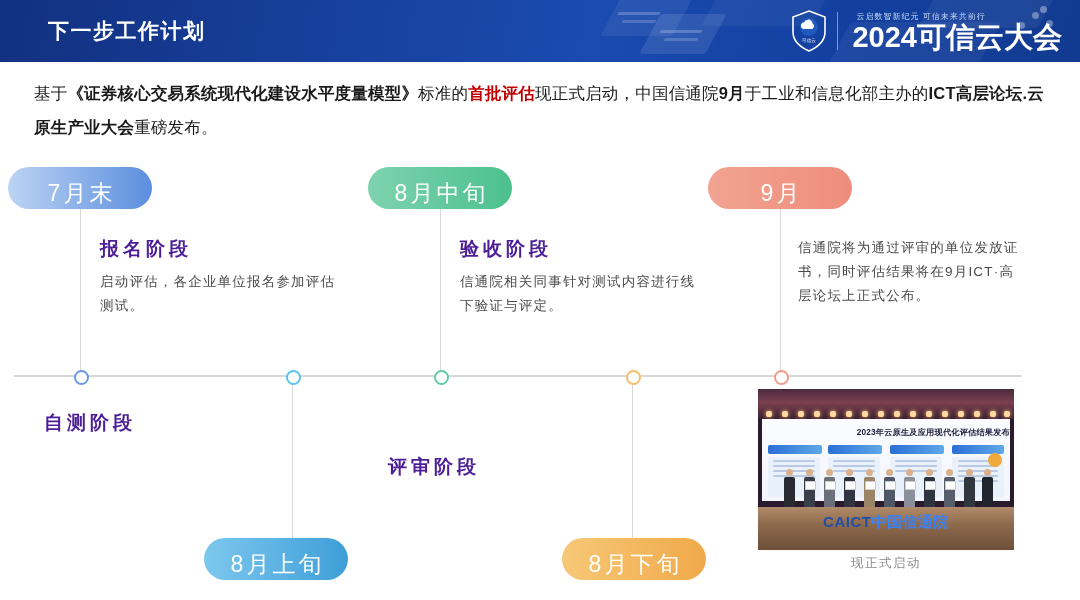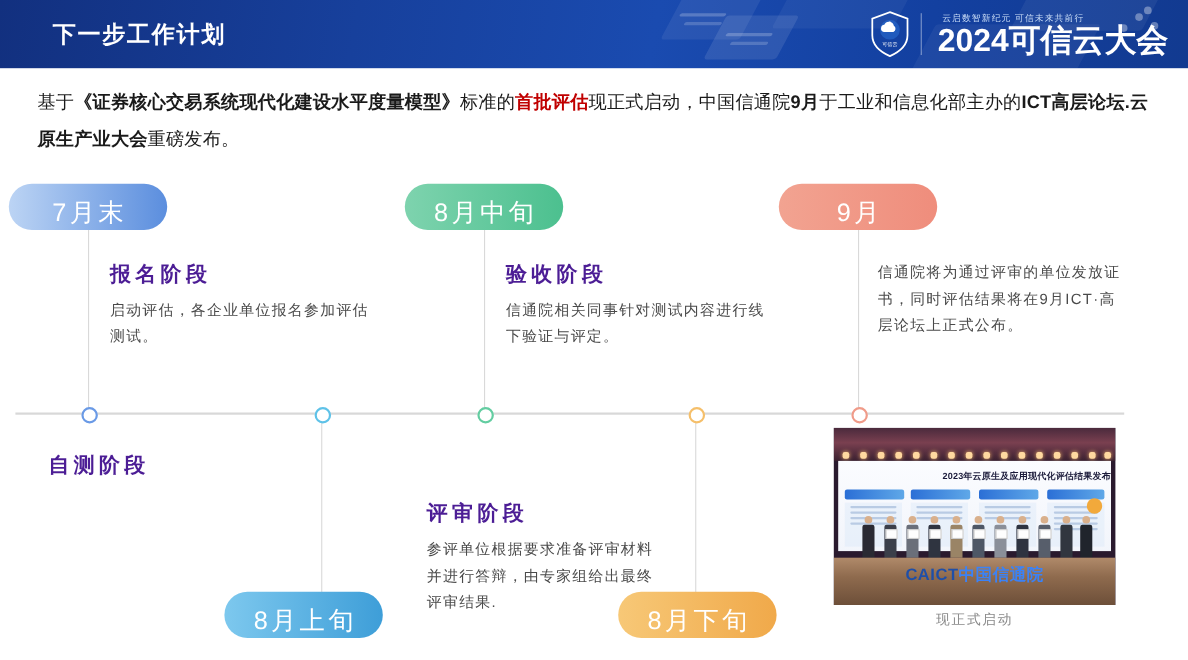--- a/index.html
+++ b/index.html
@@ -333,21 +333,20 @@
   <div class="b-title">自测阶段</div>
 </div>
 
 <div class="block" style="left:460px; top:236px; width:240px;">
   <div class="b-title">验收阶段</div>
   <div class="b-body">信通院相关同事针对测试内容进行线下验证与评定。</div>
 </div>
 
 <div class="block right-title" style="left:388px; top:410px; width:218px;margin-top:44px;">
   <div class="b-title">评审阶段</div>
-  <div class="b-body">参评单位根据要求准备评审材料并进行答辩，由专家组给出最终评审结果.</div>
 </div>
 
 <div class="block" style="left:798px; top:236px; width:224px;">
   <div class="b-body">信通院将为通过评审的单位发放证书，同时评估结果将在9月ICT·高层论坛上正式公布。</div>
 </div>
 
 <div class="photo-card">
   <div class="ph-ceiling"></div>
   <div class="ph-lights">
     <i style="left:8px"></i>

